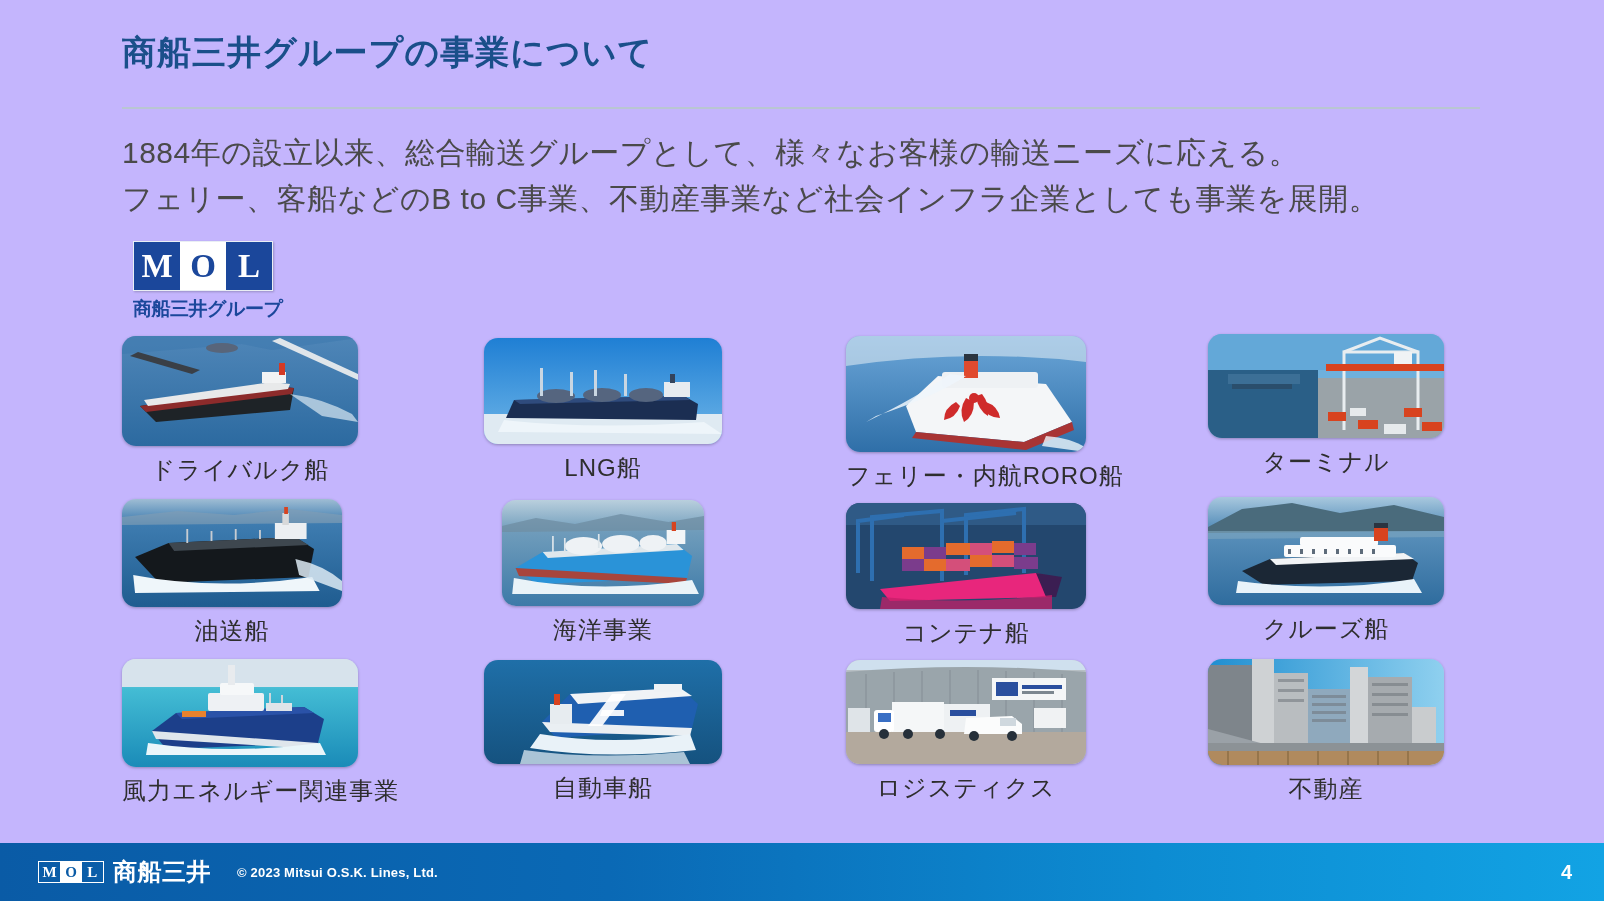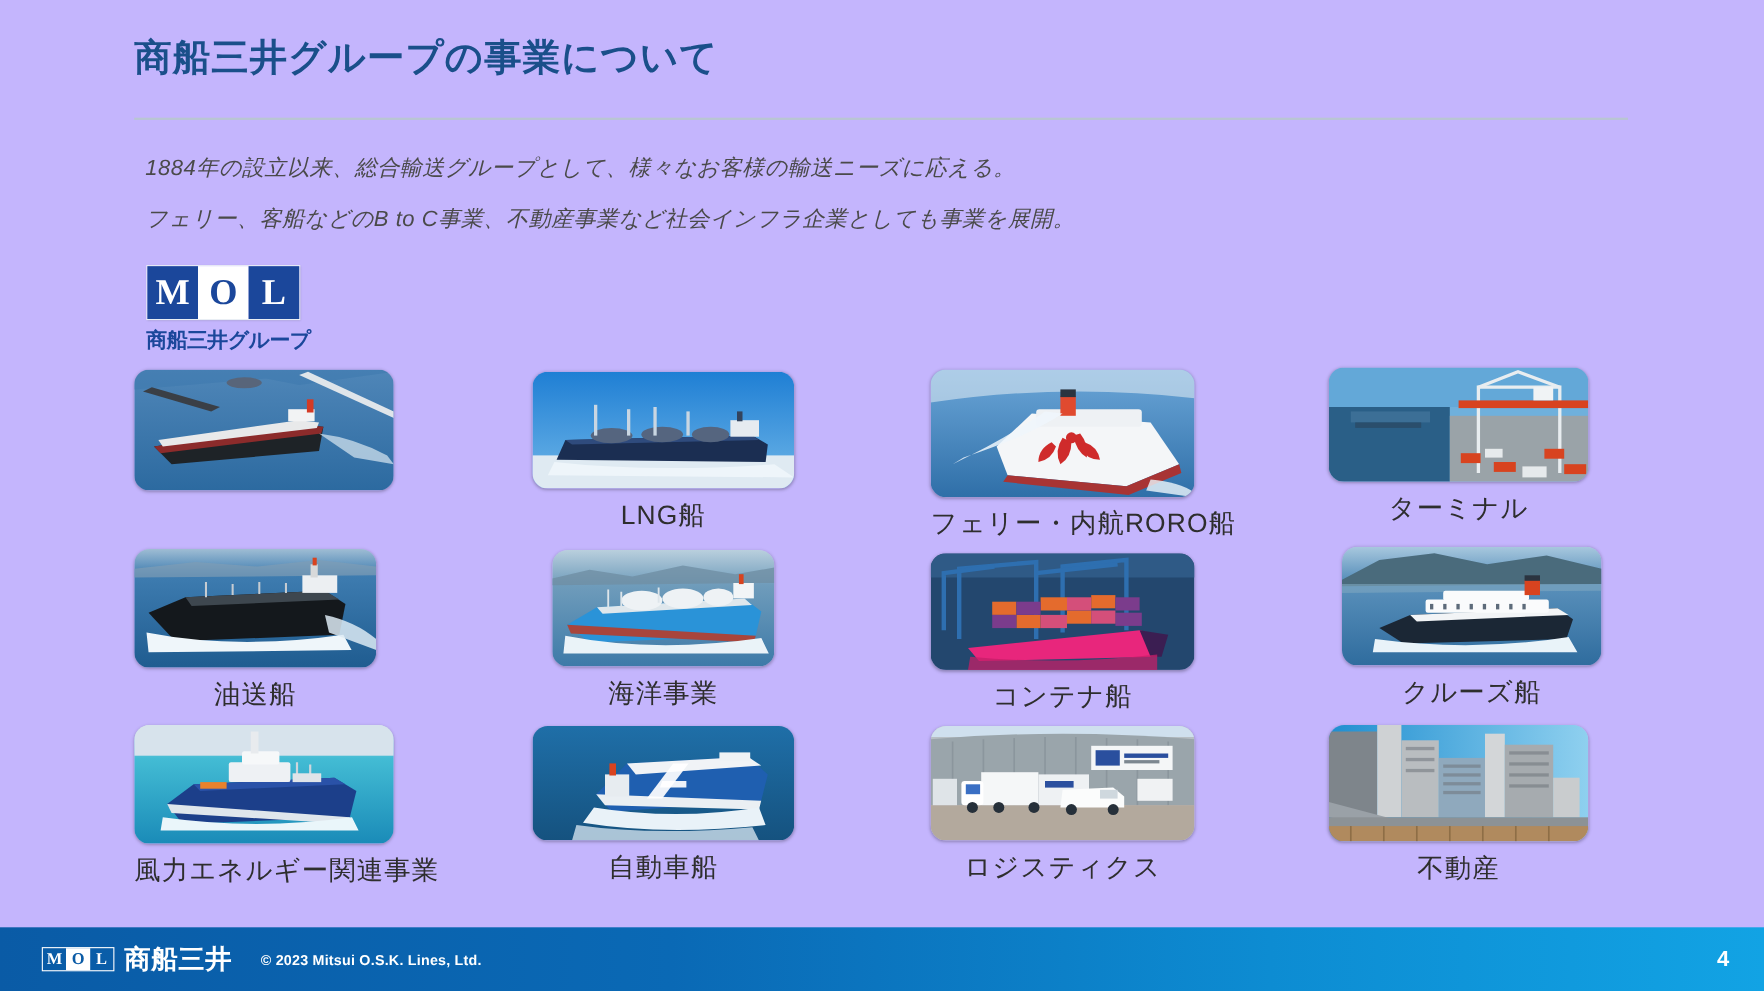--- a/index.html
+++ b/index.html
@@ -36,29 +36,28 @@
     left: 122px;
     top: 107px;
     width: 1358px;
     height: 2px;
     background: #b9c6d2;
   }
 
   
   .lead {
     position: absolute;
-    left: 132px;
+    left: 122px;
     top: 130px;
     width: 1380px;
     color: #4a4a4a;
-    font-size: 20px;
+    font-size: 30px;
     line-height: 46px;
     letter-spacing: 0.5px;
     white-space: nowrap;
-    font-style: italic;
   }
   .lead-line { display: block; }
 
   
   .brand-block {
     position: absolute;
     left: 133px;
     top: 241px;
     width: 142px;
   }
@@ -203,20 +202,21 @@
           <ellipse cx="100" cy="12" rx="16" ry="5" fill="#58657a"></ellipse>
           <path d="M150 5 L236 44 L236 38 L158 2 Z" fill="#dfe5ea"></path>
           <path d="M18 70 L150 50 L172 52 L168 74 L34 86 Z" fill="#1e2327"></path>
           <path d="M18 70 L150 50 L172 52 L170 58 L24 76 Z" fill="#8c2b2b"></path>
           <path d="M22 64 L150 46 L168 48 L166 53 L26 70 Z" fill="#e8e9ea"></path>
           <rect x="140" y="36" width="24" height="11" fill="#f2f3f4"></rect>
           <rect x="157" y="27" width="6" height="12" fill="#d43a25"></rect>
           <path d="M168 58 Q200 62 230 78 L236 86 L200 80 Z" fill="#cfe0ec" opacity=".75"></path>
         </svg>
       </div>
+      <div class="card-label">ドライバルク船</div>
     </div>
 
     <div class="cardwrap" style="left:484px; top:338px; width:238px;">
       <div class="card-photo" style="height:106px;">
         <svg viewBox="0 0 238 106" preserveAspectRatio="none">
           <defs>
               <linearGradient id="g2" x1="0" y1="0" x2="0" y2="1">
                 <stop offset="0" stop-color="#1f7fd4"></stop>
                 <stop offset="1" stop-color="#6fb6e8"></stop>
               </linearGradient>
@@ -392,21 +392,21 @@
             <rect x="124" y="40" width="22" height="12"></rect>
           </g>
           <path d="M34 86 L190 70 L214 76 L206 94 L44 98 Z" fill="#e8267c"></path>
           <path d="M190 70 L216 74 L210 94 L200 94 Z" fill="#3b1e52"></path>
           <path d="M36 94 Q120 102 206 92 L206 106 L34 106 Z" fill="#c41f68" opacity=".75"></path>
         </svg>
       </div>
       <div class="card-label">コンテナ船</div>
     </div>
 
-    <div class="cardwrap" style="left:1208px; top:497px; width:236px;margin-left:12px;">
+    <div class="cardwrap" style="left:1208px; top:497px; width:236px;">
       <div class="card-photo" style="height:108px;">
         <svg viewBox="0 0 236 108" preserveAspectRatio="none">
           <defs>
               <linearGradient id="g8" x1="0" y1="0" x2="0" y2="1">
                 <stop offset="0" stop-color="#a8c8de"></stop>
                 <stop offset=".26" stop-color="#5d93bd"></stop>
                 <stop offset="1" stop-color="#2f6c9e"></stop>
               </linearGradient>
             </defs>
           <rect width="236" height="108" fill="url(#g8)"></rect>

